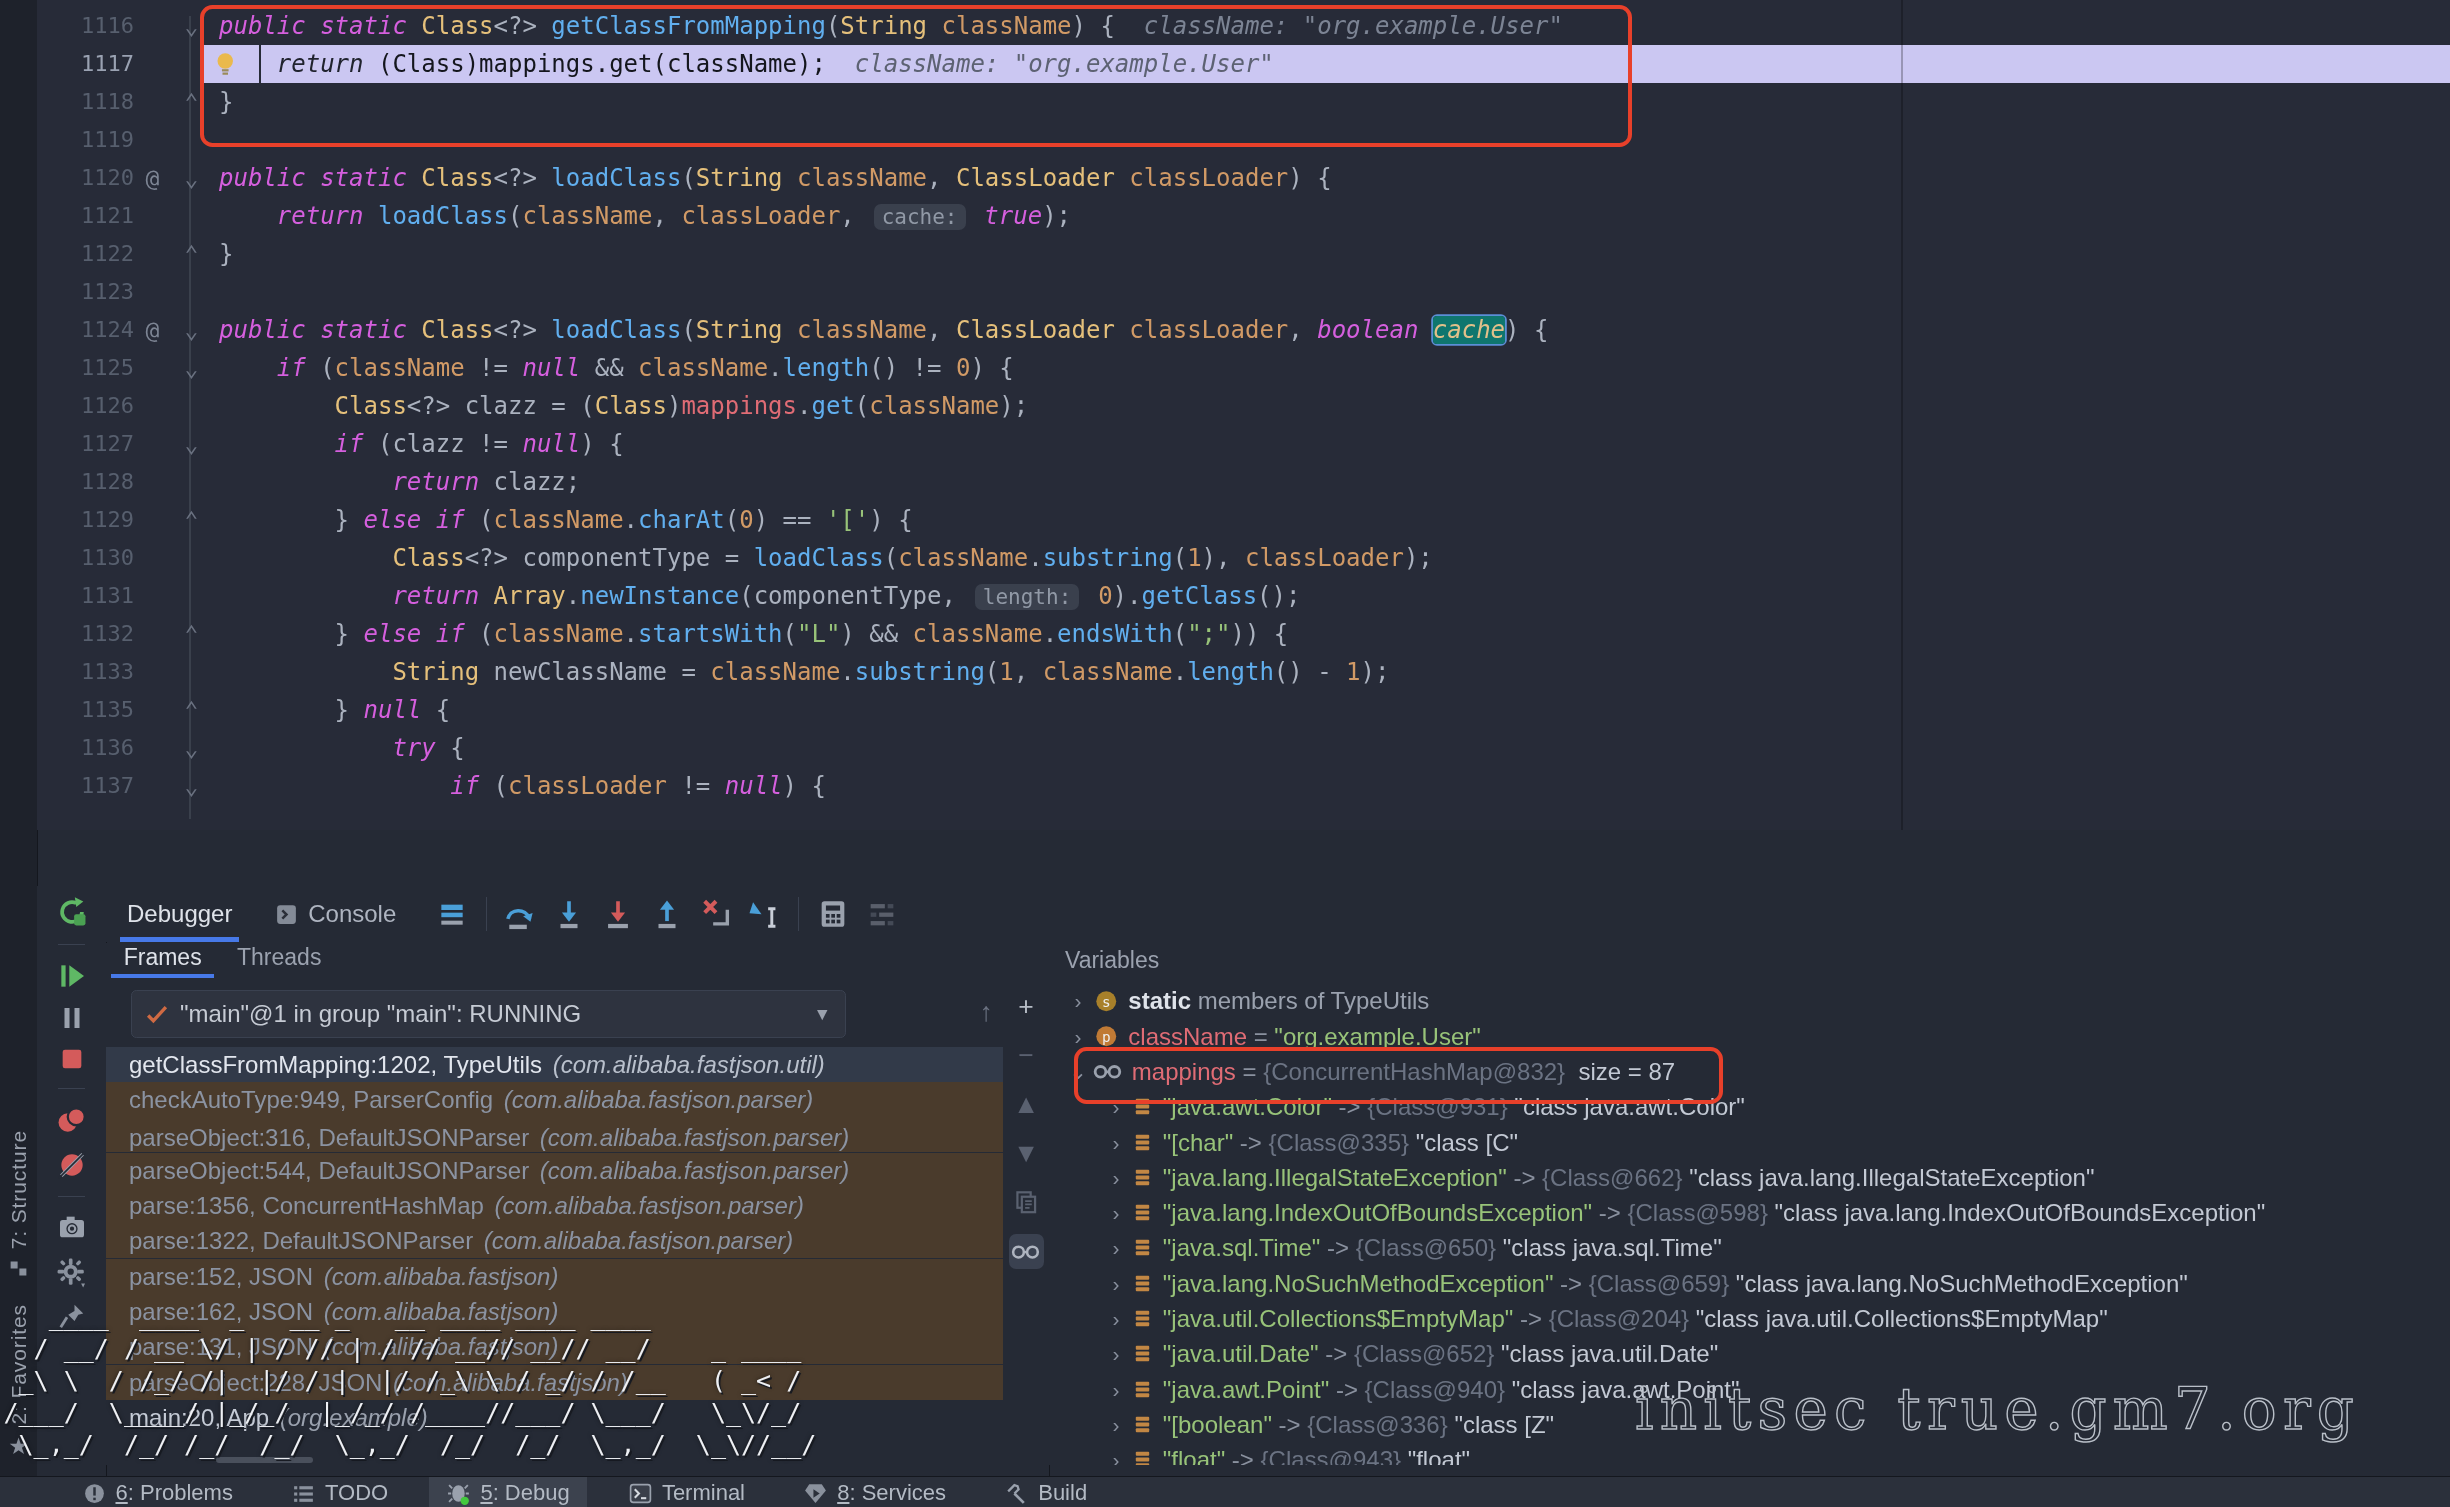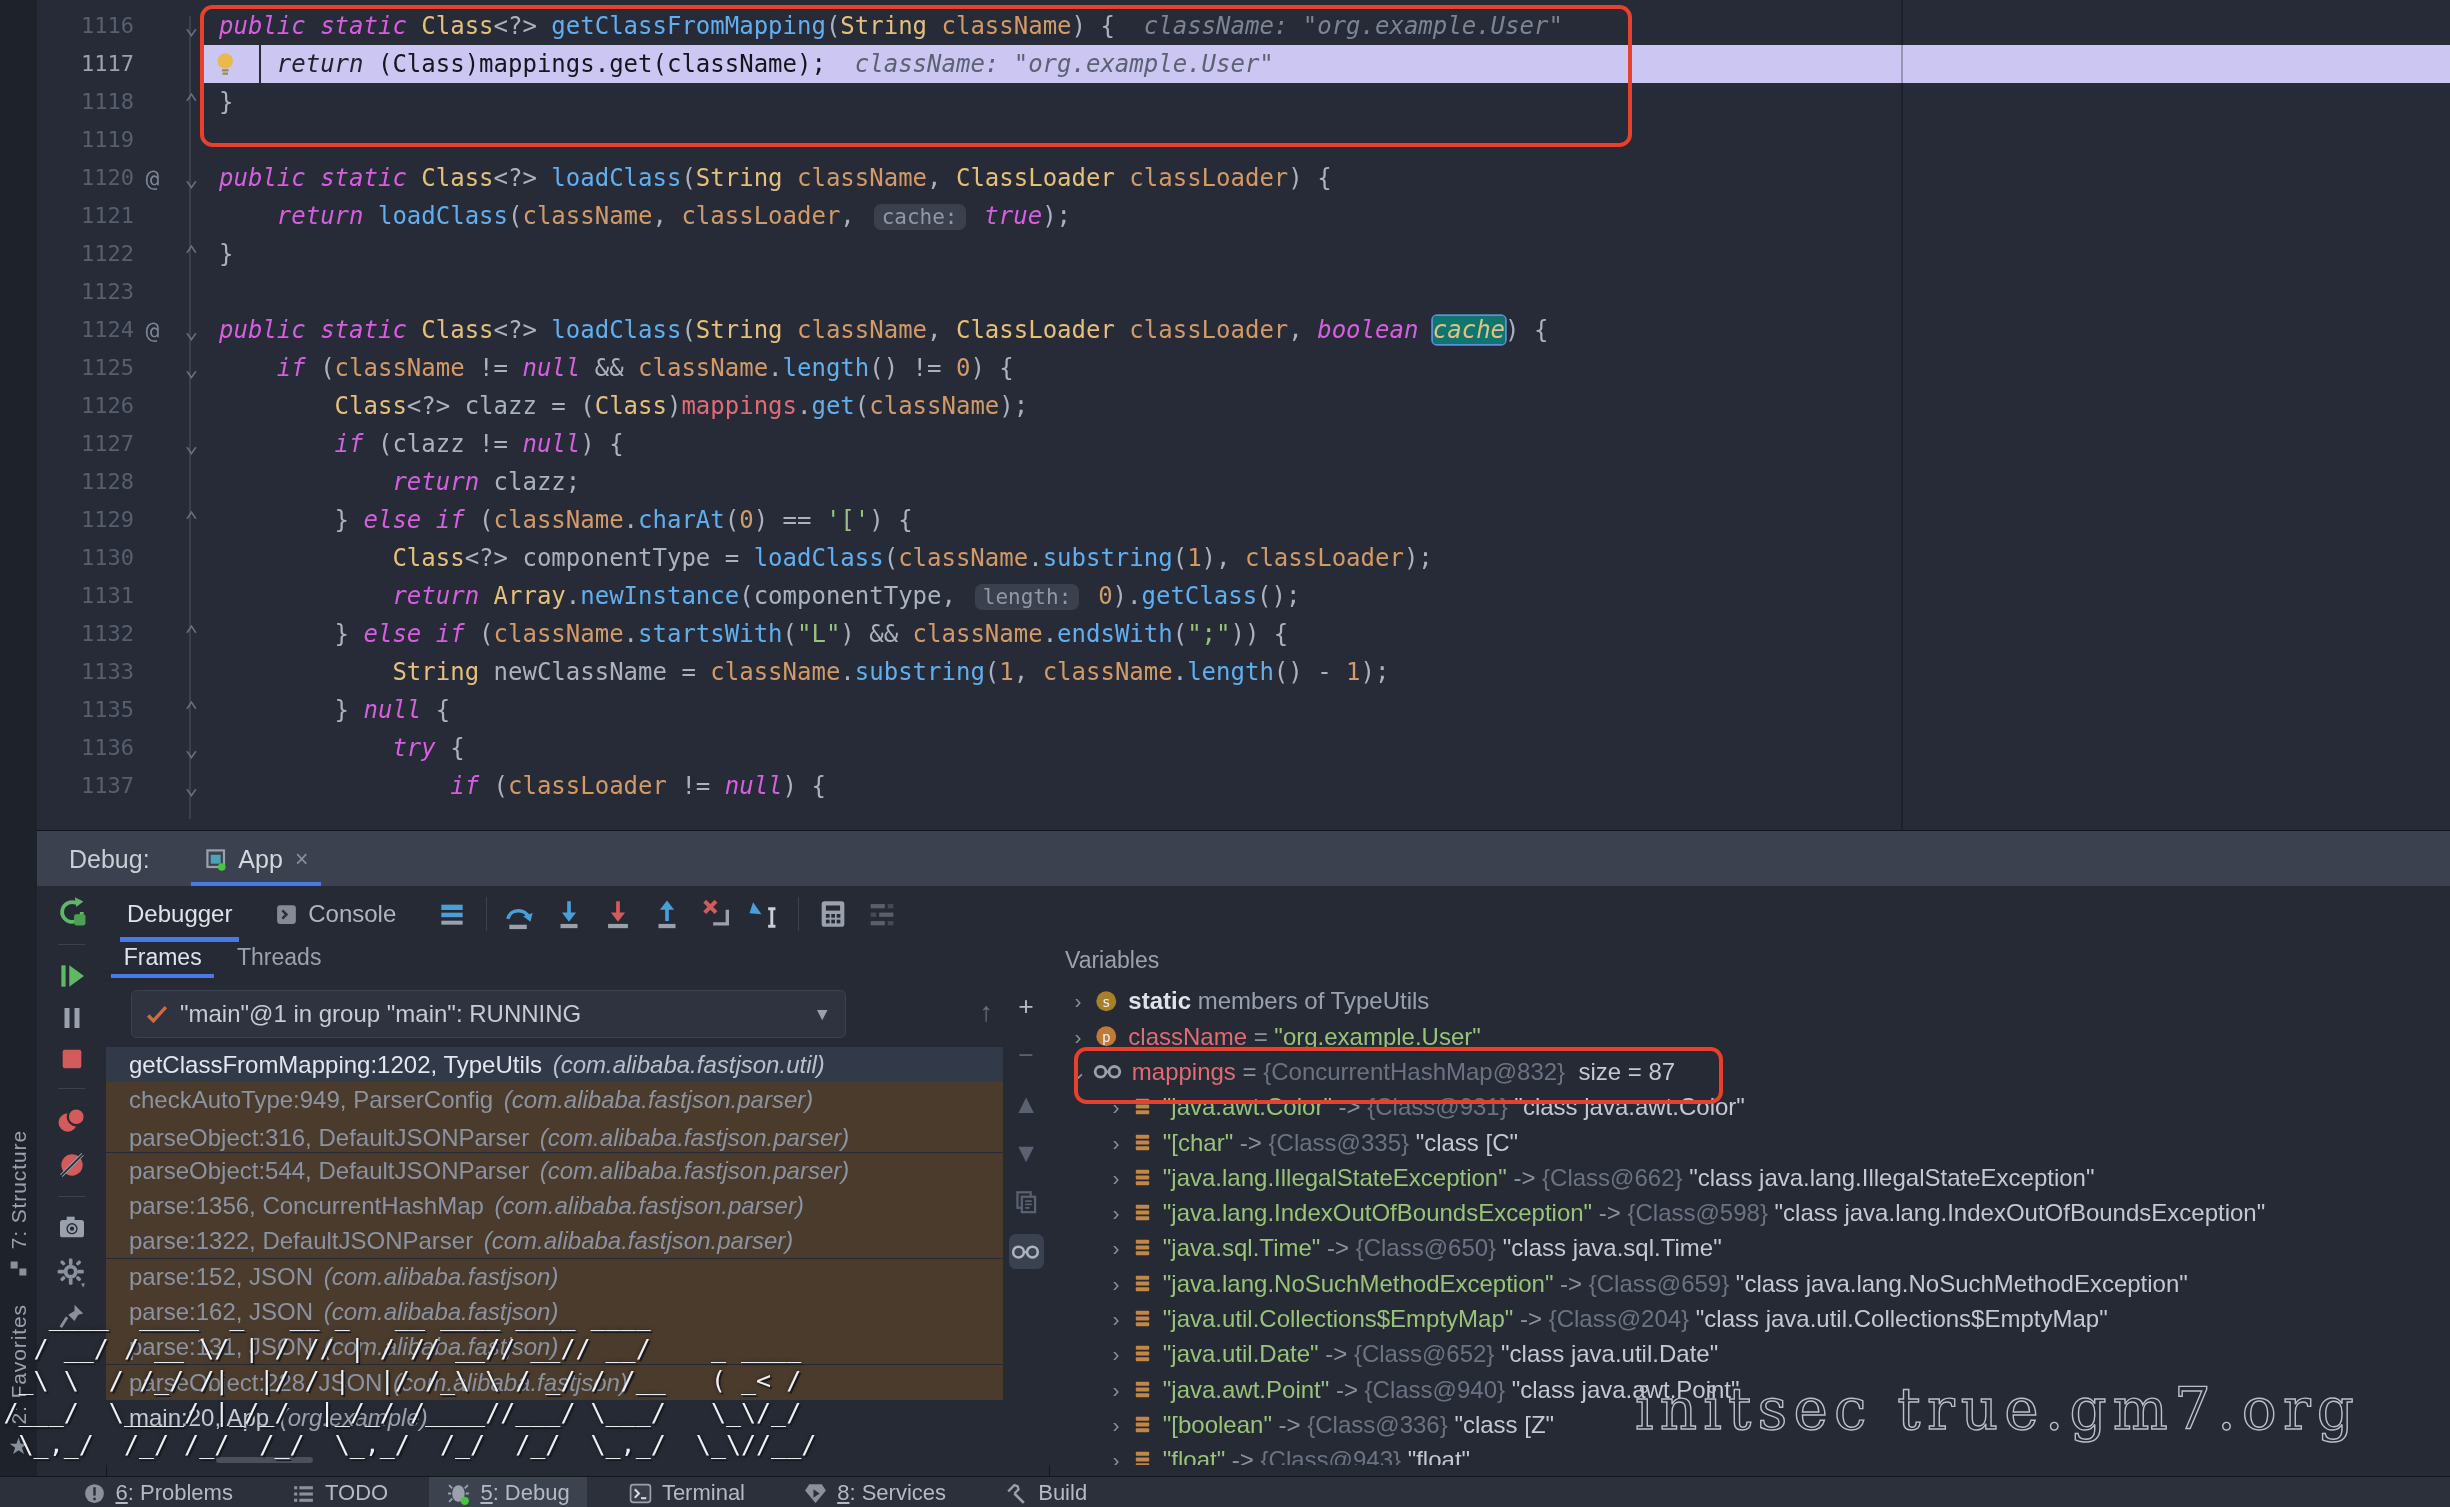--- a/index.html
+++ b/index.html
@@ -184,35 +184,20 @@
         <div class="line"><div class="ln">1132</div><div class="at"></div><div class="fold">⌃</div><div class="code"><span class="pln">        } </span><span class="kw">else if </span><span class="pln">(</span><span class="param">className</span><span class="pln">.</span><span class="fn">startsWith</span><span class="pln">(</span><span class="str">"L"</span><span class="pln">) &amp;&amp; </span><span class="param">className</span><span class="pln">.</span><span class="fn">endsWith</span><span class="pln">(</span><span class="str">";"</span><span class="pln">)) {</span></div></div>
         <div class="line"><div class="ln">1133</div><div class="at"></div><div class="fold"></div><div class="code"><span class="pln">            </span><span class="type">String</span><span class="pln"> newClassName = </span><span class="param">className</span><span class="pln">.</span><span class="fn">substring</span><span class="pln">(</span><span class="num">1</span><span class="pln">, </span><span class="param">className</span><span class="pln">.</span><span class="fn">length</span><span class="pln">() - </span><span class="num">1</span><span class="pln">);</span></div></div>
         <div class="line"><div class="ln">1135</div><div class="at"></div><div class="fold">⌃</div><div class="code"><span class="pln">        } </span><span class="kw">null</span><span class="pln"> {</span></div></div>
         <div class="line"><div class="ln">1136</div><div class="at"></div><div class="fold">⌄</div><div class="code"><span class="pln">            </span><span class="kw">try</span><span class="pln"> {</span></div></div>
         <div class="line"><div class="ln">1137</div><div class="at"></div><div class="fold">⌄</div><div class="code"><span class="pln">                </span><span class="kw">if </span><span class="pln">(</span><span class="param">classLoader</span><span class="pln"> != </span><span class="kw">null</span><span class="pln">) {</span></div></div>
       </div>
     <div id="right-guide" class="abs"></div>
     <div id="redbox1" class="abs redbox"></div>
   </div>
 
-  <div id="dbg-header" class="abs">
-    <span class="cap">Debug:</span>
-    <div id="app-tab">
-      <span class="ic">
-          <svg width="26.5" height="26.5" viewBox="0 0 24 24">
-            <rect x="4" y="4" width="15" height="15" fill="none" stroke="#9aa1ad" stroke-width="2"></rect>
-            <rect x="7" y="8" width="9" height="8" fill="#4aa3b8"></rect>
-            <circle cx="17" cy="19" r="3.4" fill="#44c93e"></circle>
-          </svg>
-        </span>
-      <span class="lbl">App</span>
-      <span class="x">×</span>
-      <span class="underline"></span>
-    </div>
-  </div>
 
   <div id="dbgcol" class="abs">
       <span class="ic">
         <svg width="34" height="34" viewBox="0 0 24 24">
           <path d="M19 12a7 7 0 1 1-4-6.3" fill="none" stroke="#5fb865" stroke-width="2.6"></path>
           <path d="M14 1.5l6 3-5 4z" fill="#5fb865"></path>
           <rect x="13.5" y="13.5" width="8" height="8" rx="1.5" fill="#4aa152"></rect>
         </svg>
       </span>
       <div class="sep"></div>

